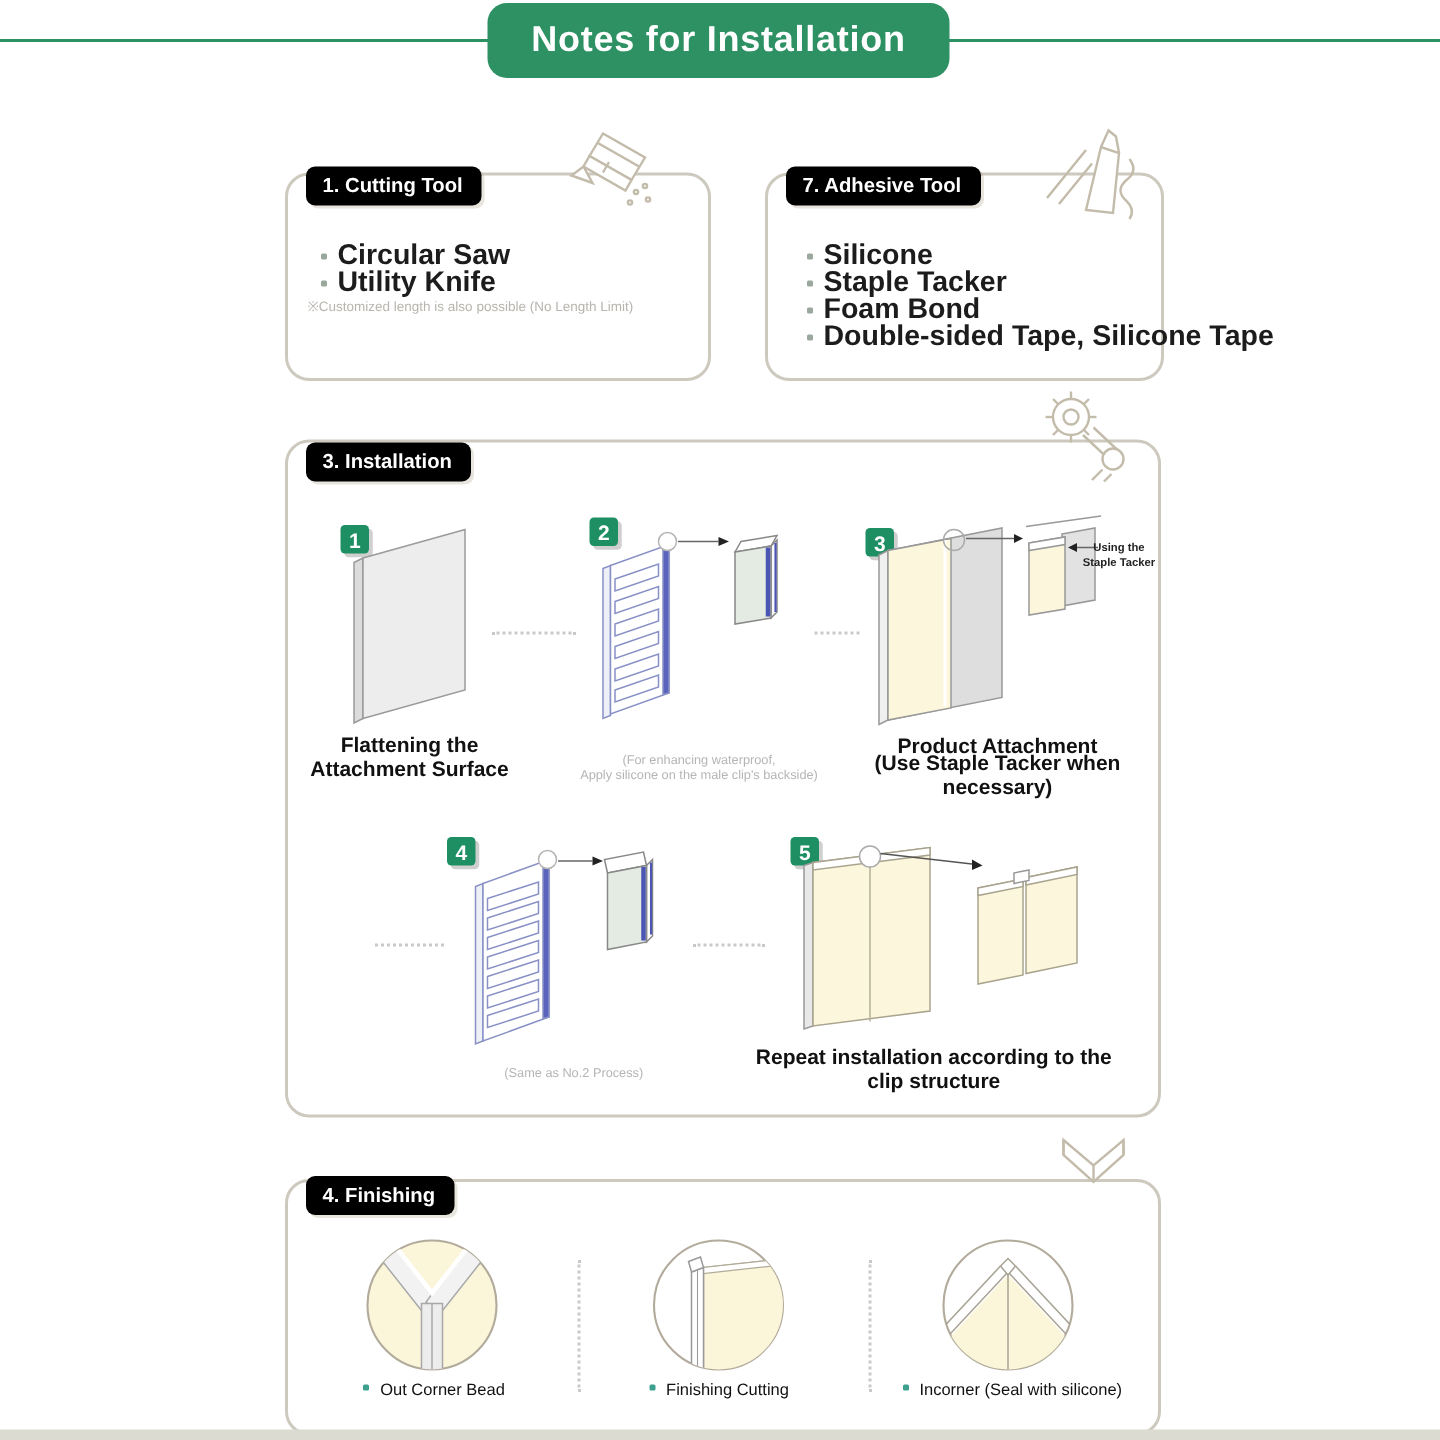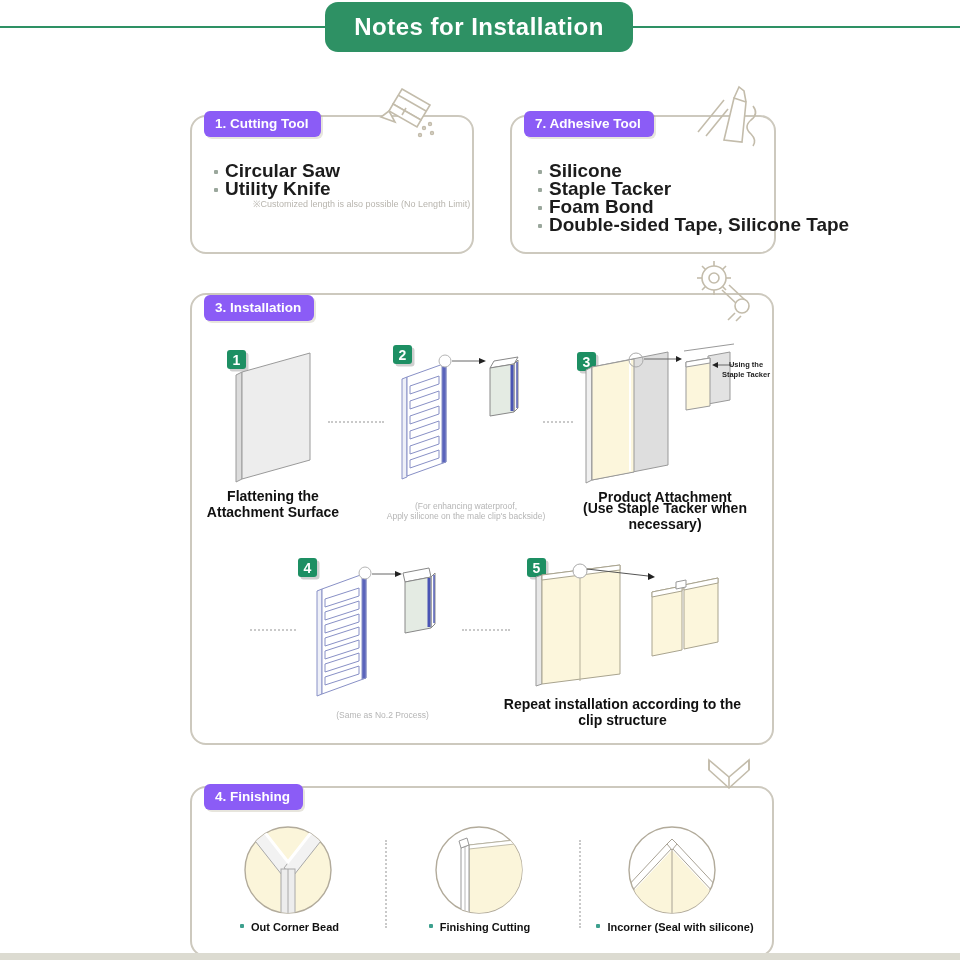--- a/index.html
+++ b/index.html
@@ -3,37 +3,37 @@
 <meta charset="utf-8">
 <style>
   html,body{margin:0;padding:0;background:#fff;}
   #canvas{position:relative;width:960px;height:960px;background:#fff;overflow:hidden;
           font-family:"Liberation Sans",sans-serif;}
   .hline{position:absolute;left:0;top:26px;width:960px;height:2px;background:#2e9164;}
   .banner{position:absolute;left:325px;top:2px;width:308px;height:50px;background:#2e9164;
           border-radius:13px;display:flex;align-items:center;justify-content:center;
           color:#fff;font-size:24px;font-weight:bold;letter-spacing:.5px;}
   .box{position:absolute;border:2px solid #cdc9be;border-radius:16px;background:#fff;}
-  .slabel{position:absolute;background:#8b5cf6;color:#fff;font-weight:bold;font-size:13.5px;
+  .slabel{position:absolute;background:#000000;color:#fff;font-weight:bold;font-size:13.5px;
           border-radius:6px;padding:5px 13px 6px 11px;box-shadow:2px 2px 0 rgba(160,150,120,.25);}
   .titem{position:absolute;font-weight:bold;font-size:19px;color:#1c1c1c;white-space:nowrap;}
   .dot{display:inline-block;width:4px;height:4px;background:#9aa79c;border-radius:1px;
        margin-right:7px;vertical-align:3px;}
   .dot.teal{background:#3da08e;}
-  .note{position:absolute;font-size:9px;color:#b8b5ae;white-space:nowrap;margin-left:48px;}
+  .note{position:absolute;font-size:9px;color:#b8b5ae;white-space:nowrap;}
   .badge{position:absolute;width:19px;height:19px;background:#1d8f63;color:#fff;font-size:14px;
          font-weight:bold;display:flex;align-items:center;justify-content:center;border-radius:3px;
          box-shadow:2.5px 2.5px 0 #cfcfcf;}
   .cap{position:absolute;font-size:14px;font-weight:bold;color:#111;text-align:center;}
   .subcap{position:absolute;font-size:8.5px;color:#b5b5b5;text-align:center;}
   .anno{position:absolute;font-size:7.5px;font-weight:bold;color:#222;text-align:center;line-height:10px;}
   .dots-h{position:absolute;height:0;border-top:2px dotted #c9c9c9;}
   .dots-v{position:absolute;width:0;border-left:2px dotted #c9c9c9;}
   .icon{position:absolute;}
-  .fincap{position:absolute;font-size:11px;font-weight:bold;color:#111;text-align:center;white-space:nowrap;}
+  .fincap{position:absolute;font-size:11px;font-weight:normal;color:#111;text-align:center;white-space:nowrap;}
   .strip{position:absolute;left:0;top:953px;width:960px;height:7px;background:#dcdbd1;}
   svg{display:block;}
 </style>
 </head>
 <body>
 
 <div id="canvas">
 
   <div class="hline"></div>
   <div class="banner">Notes for Installation</div>

